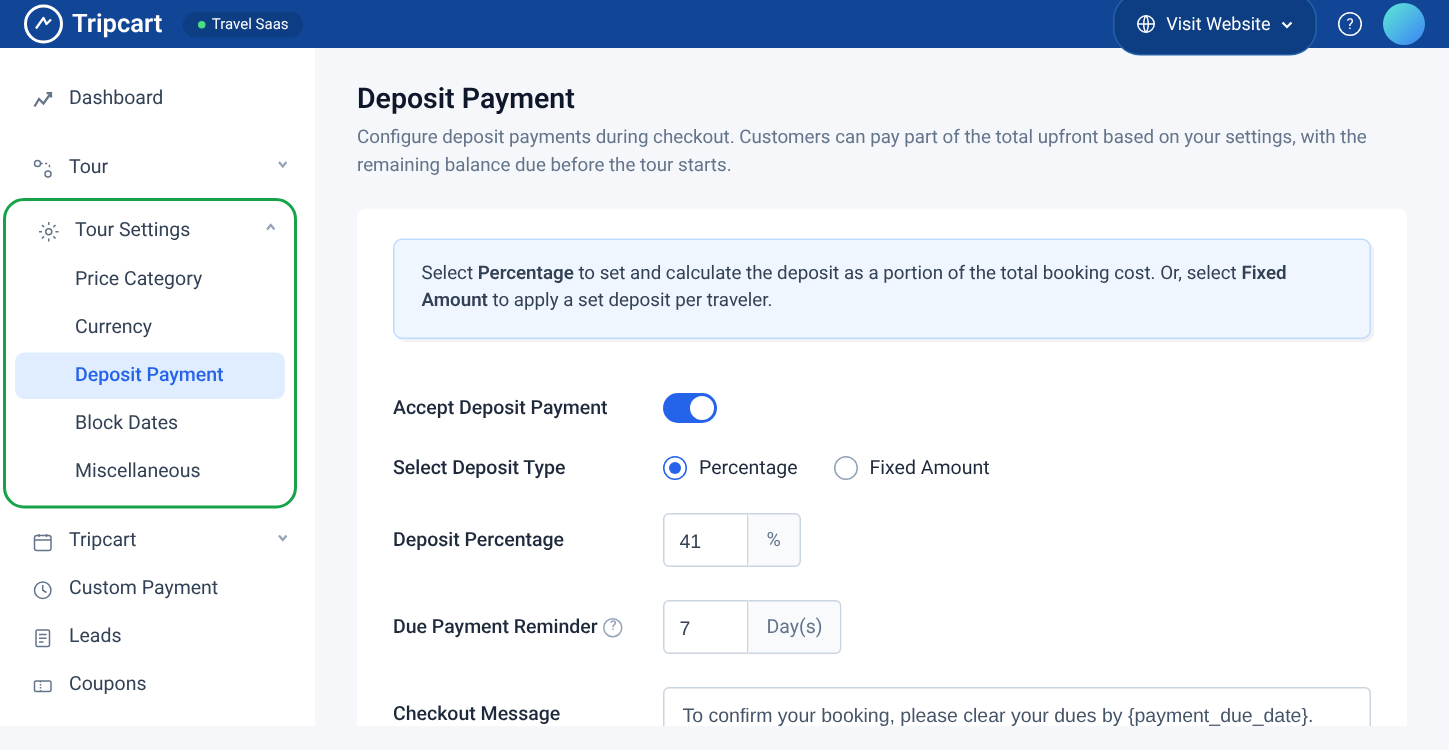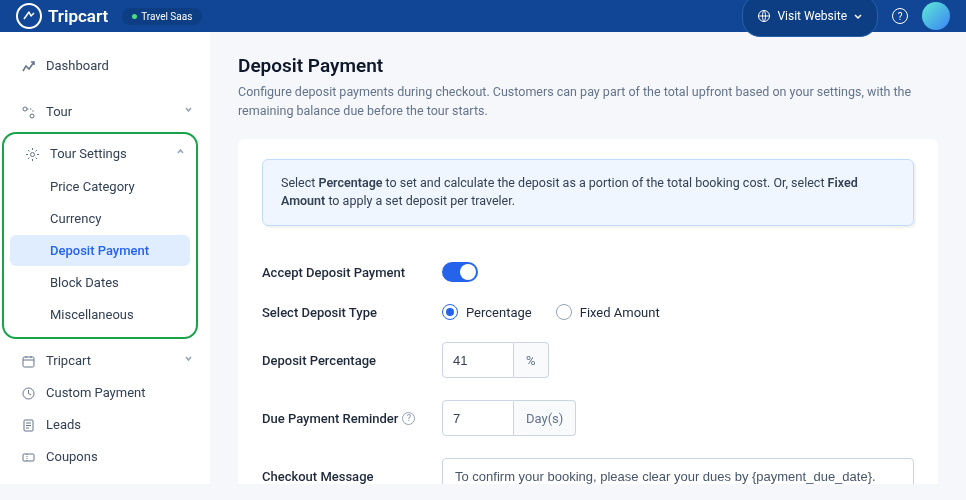--- a/index.html
+++ b/index.html
@@ -32,21 +32,21 @@
 .form-label { width: 180px; color: #1e293b; font-size: 13px; font-weight: 500; display: flex; align-items: center; gap: 4px; }
 .help-q { width: 13px; height: 13px; border: 1px solid #94a3b8; border-radius: 50%; font-size: 9px; color: #94a3b8; display: inline-flex; align-items: center; justify-content: center; }
 .toggle { width: 36px; height: 20px; background: #2563eb; border-radius: 10px; position: relative; cursor: pointer; }
 .toggle::after { content: ""; width: 16px; height: 16px; background: #fff; border-radius: 50%; position: absolute; top: 2px; right: 2px; }
 .radio-group { display: flex; gap: 24px; }
 .radio-opt { display: flex; align-items: center; gap: 8px; cursor: pointer; }
 .radio-circle { width: 16px; height: 16px; border: 1.5px solid #94a3b8; border-radius: 50%; display: flex; align-items: center; justify-content: center; }
 .radio-circle.sel { border-color: #2563eb; }
 .radio-circle.sel::after { content: ""; width: 8px; height: 8px; background: #2563eb; border-radius: 50%; }
 .input-group { display: flex; }
-.num-input { width: 72px; height: 36px; border: 1px solid #cbd5e1; border-radius: 4px 0 0 4px; padding: 0 10px; font-size: 13px; color: #334155; }
+.num-input { width: 57px; height: 36px; border: 1px solid #cbd5e1; border-radius: 4px 0 0 4px; padding: 0 10px; font-size: 13px; color: #334155; }
 .suffix { height: 36px; border: 1px solid #cbd5e1; border-left: none; border-radius: 0 4px 4px 0; padding: 0 12px; display: flex; align-items: center; background: #f8fafc; color: #64748b; font-size: 13px; }
 .text-input { flex:1; height: 36px; border: 1px solid #cbd5e1; border-radius: 4px; padding: 0 12px; font-size: 13px; color: #475569; max-width:520px;}
 svg { display: block; }
 </style>
 </head>
 <body>
 
 <div class="topbar">
   <div class="logo-wrap">
     <div class="logo-circle">

